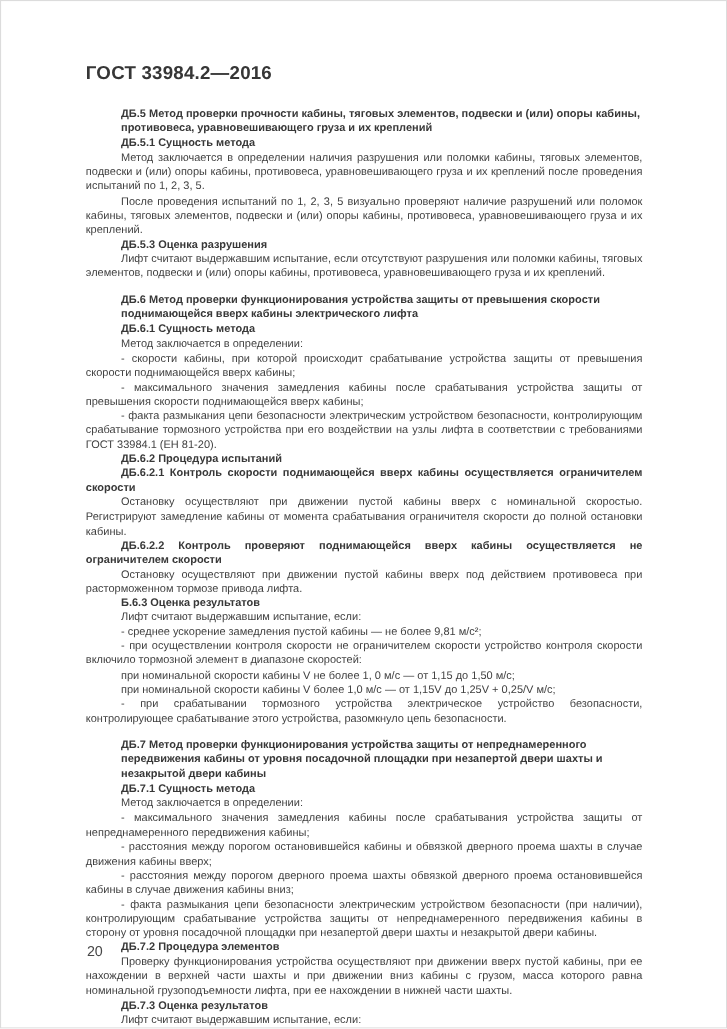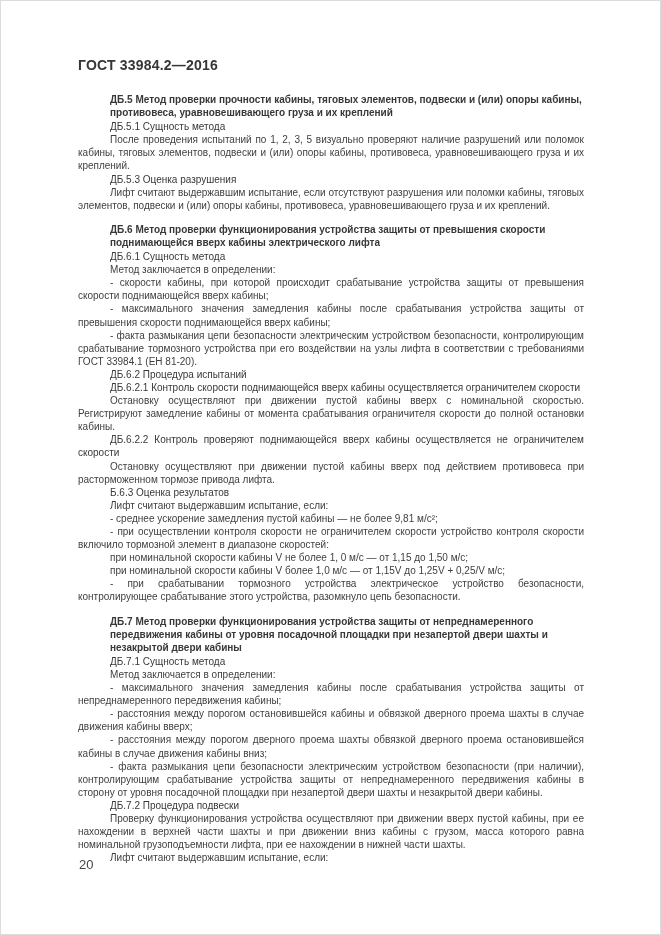--- a/index.html
+++ b/index.html
@@ -13,21 +13,21 @@
     width: 661px; height: 935px;
     background: #ffffff;
     border: 1px solid #dcdcdc;
     position: relative;
     padding: 50px 77px 0 77px;
     color: #3f3f3f;
     overflow: hidden;
   }
   .doc-header {
     font-weight: bold;
-    font-size: 14px;
+    font-size: 17px;
     color: #363636;
     letter-spacing: 0.2px;
     margin: 6px 0 20px 0;
   }
   #doc-body { width: 506px; }
   .block {
     font-size: 10px;
     line-height: 13.1px;
     text-align: justify;
     margin: 0;
@@ -36,41 +36,42 @@
   .blk-p { text-indent: 32px; }
   .blk-h2 {
     font-weight: bold;
     margin-left: 32px;
     margin-top: 11px;
     margin-bottom: 1px;
     text-align: left;
     color: #383838;
   }
   .blk-h3 {
-    font-weight: normal;
+    font-weight: bold;
     text-indent: 32px;
     color: #383838;
   }
   .page-number {
     position: absolute;
     left: 78px;
     bottom: 62px;
     font-size: 13px;
     color: #474747;
   }
 </style>
 </head>
 <body>
 
 <div class="page">
   <div class="doc-header">ГОСТ 33984.2—2016</div>
 
   <div id="doc-body">
       <div class="block blk-h2">ДБ.5 Метод проверки прочности кабины, тяговых элементов, подвески и (или) опоры кабины, противовеса, уравновешивающего груза и их креплений</div>
       <div class="block blk-h3">ДБ.5.1 Сущность метода</div>
+      <div class="block blk-p">Метод заключается в определении наличия разрушения или поломки кабины, тяговых элементов, подвески и (или) опоры кабины, противовеса, уравновешивающего груза и их креплений после проведения испытаний по 1, 2, 3, 5.</div>
       <div class="block blk-p">После проведения испытаний по 1, 2, 3, 5 визуально проверяют наличие разрушений или поломок кабины, тяговых элементов, подвески и (или) опоры кабины, противовеса, уравновешивающего груза и их креплений.</div>
       <div class="block blk-h3">ДБ.5.3 Оценка разрушения</div>
       <div class="block blk-p">Лифт считают выдержавшим испытание, если отсутствуют разрушения или поломки кабины, тяговых элементов, подвески и (или) опоры кабины, противовеса, уравновешивающего груза и их креплений.</div>
       <div class="block blk-h2">ДБ.6 Метод проверки функционирования устройства защиты от превышения скорости поднимающейся вверх кабины электрического лифта</div>
       <div class="block blk-h3">ДБ.6.1 Сущность метода</div>
       <div class="block blk-p">Метод заключается в определении:</div>
       <div class="block blk-p">- скорости кабины, при которой происходит срабатывание устройства защиты от превышения скорости под­нимающейся вверх кабины;</div>
       <div class="block blk-p">- максимального значения замедления кабины после срабатывания устройства защиты от превышения ско­рости поднимающейся вверх кабины;</div>
       <div class="block blk-p">- факта размыкания цепи безопасности электрическим устройством безопасности, контролирующим сраба­тывание тормозного устройства при его воздействии на узлы лифта в соответствии с требованиями ГОСТ 33984.1 (ЕН 81-20).</div>
       <div class="block blk-h3">ДБ.6.2 Процедура испытаний</div>
@@ -85,19 +86,20 @@
       <div class="block blk-p">при номинальной скорости кабины V не более 1, 0 м/с — от 1,15 до 1,50 м/с;</div>
       <div class="block blk-p">при номинальной скорости кабины V более 1,0 м/с — от 1,15V до 1,25V + 0,25/V м/с;</div>
       <div class="block blk-p">- при срабатывании тормозного устройства электрическое устройство безопасности, контролирующее сраба­тывание этого устройства, разомкнуло цепь безопасности.</div>
       <div class="block blk-h2">ДБ.7 Метод проверки функционирования устройства защиты от непреднамеренного передвижения кабины от уровня посадочной площадки при незапертой двери шахты и незакрытой двери кабины</div>
       <div class="block blk-h3">ДБ.7.1 Сущность метода</div>
       <div class="block blk-p">Метод заключается в определении:</div>
       <div class="block blk-p">- максимального значения замедления кабины после срабатывания устройства защиты от непреднамерен­ного передвижения кабины;</div>
       <div class="block blk-p">- расстояния между порогом остановившейся кабины и обвязкой дверного проема шахты в случае движения кабины вверх;</div>
       <div class="block blk-p">- расстояния между порогом дверного проема шахты обвязкой дверного проема остановившейся кабины в случае движения кабины вниз;</div>
       <div class="block blk-p">- факта размыкания цепи безопасности электрическим устройством безопасности (при наличии), контроли­рующим срабатывание устройства защиты от непреднамеренного передвижения кабины в сторону от уровня по­садочной площадки при незапертой двери шахты и незакрытой двери кабины.</div>
-      <div class="block blk-h3">ДБ.7.2 Процедура подвески</div>
+      <div class="block blk-h3">ДБ.7.2 Процедура элементов</div>
       <div class="block blk-p">Проверку функционирования устройства осуществляют при движении вверх пустой кабины, при ее нахожде­нии в верхней части шахты и при движении вниз кабины с грузом, масса которого равна номинальной грузоподъем­ности лифта, при ее нахождении в нижней части шахты.</div>
+      <div class="block blk-h3">ДБ.7.3 Оценка результатов</div>
       <div class="block blk-p">Лифт считают выдержавшим испытание, если:</div>
     </div>
 
   <div class="page-number">20</div>
 </div>
 
 </body></html>

